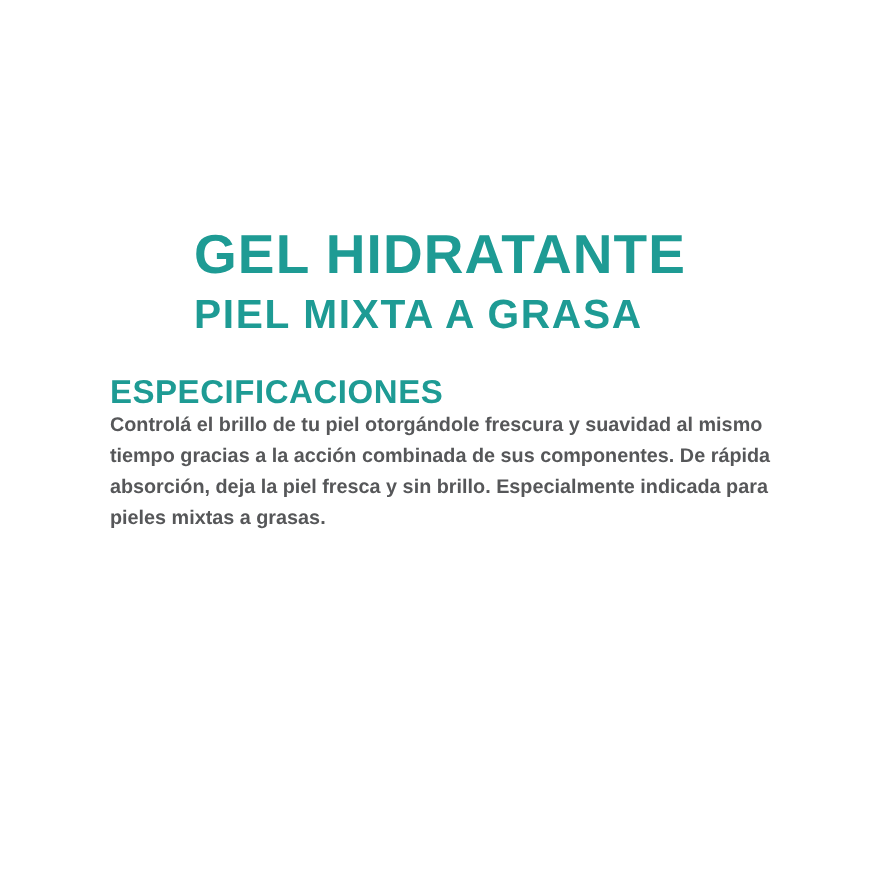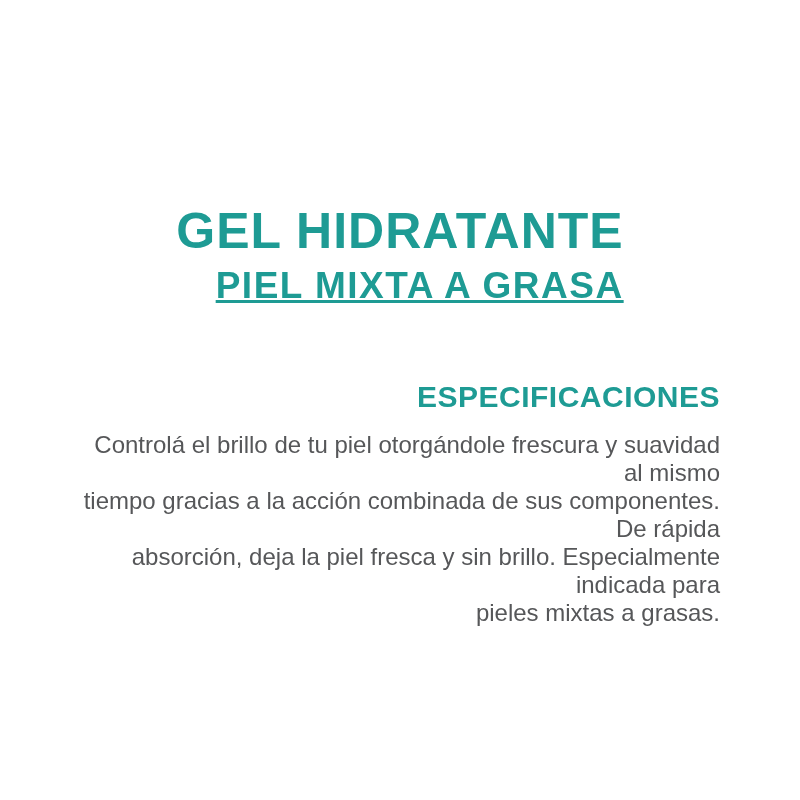--- a/index.html
+++ b/index.html
@@ -15,58 +15,56 @@
     overflow: hidden;
     font-family: "Liberation Sans", sans-serif;
   }
   .card {
     width: 800px;
     height: 800px;
     padding-top: 204px;
     display: flex;
     flex-direction: column;
     align-items: center;
-    text-align: right;
+    text-align: left;
     background: var(--page-bg);
-    gap: 40px;
   }
   .title-line1 {
     display: block;
     font-size: 50px;
     line-height: 54px;
     font-weight: 800;
     letter-spacing: 1px;
     color: var(--accent-teal);
   }
   .title-line2 {
     display: block;
     margin-top: 8px;
     font-size: 37px;
     line-height: 40px;
     font-weight: 800;
     letter-spacing: 1.5px;
     color: var(--accent-teal);
-    text-decoration: underline;
   }
   .section { margin-top: 0; }
   .section-especificaciones { margin-top: 36px; }
   .section-modo-de-uso { margin-top: 58px; }
   .section-heading {
     font-size: 30px;
     line-height: 30px;
     font-weight: 800;
     letter-spacing: 0.5px;
     color: var(--accent-teal);
   }
   .section-body {
-    margin-top: 19px;
+    margin-top: 0;
     max-width: 640px;
-    font-size: 24px;
+    font-size: 18px;
     line-height: 28px;
-    font-weight: 400;
+    font-weight: 700;
     color: var(--body-gray);
     white-space: pre-line; 
   }
 </style>
 </head>
 <body>
 
 <main class="card">
 
   <h1>

